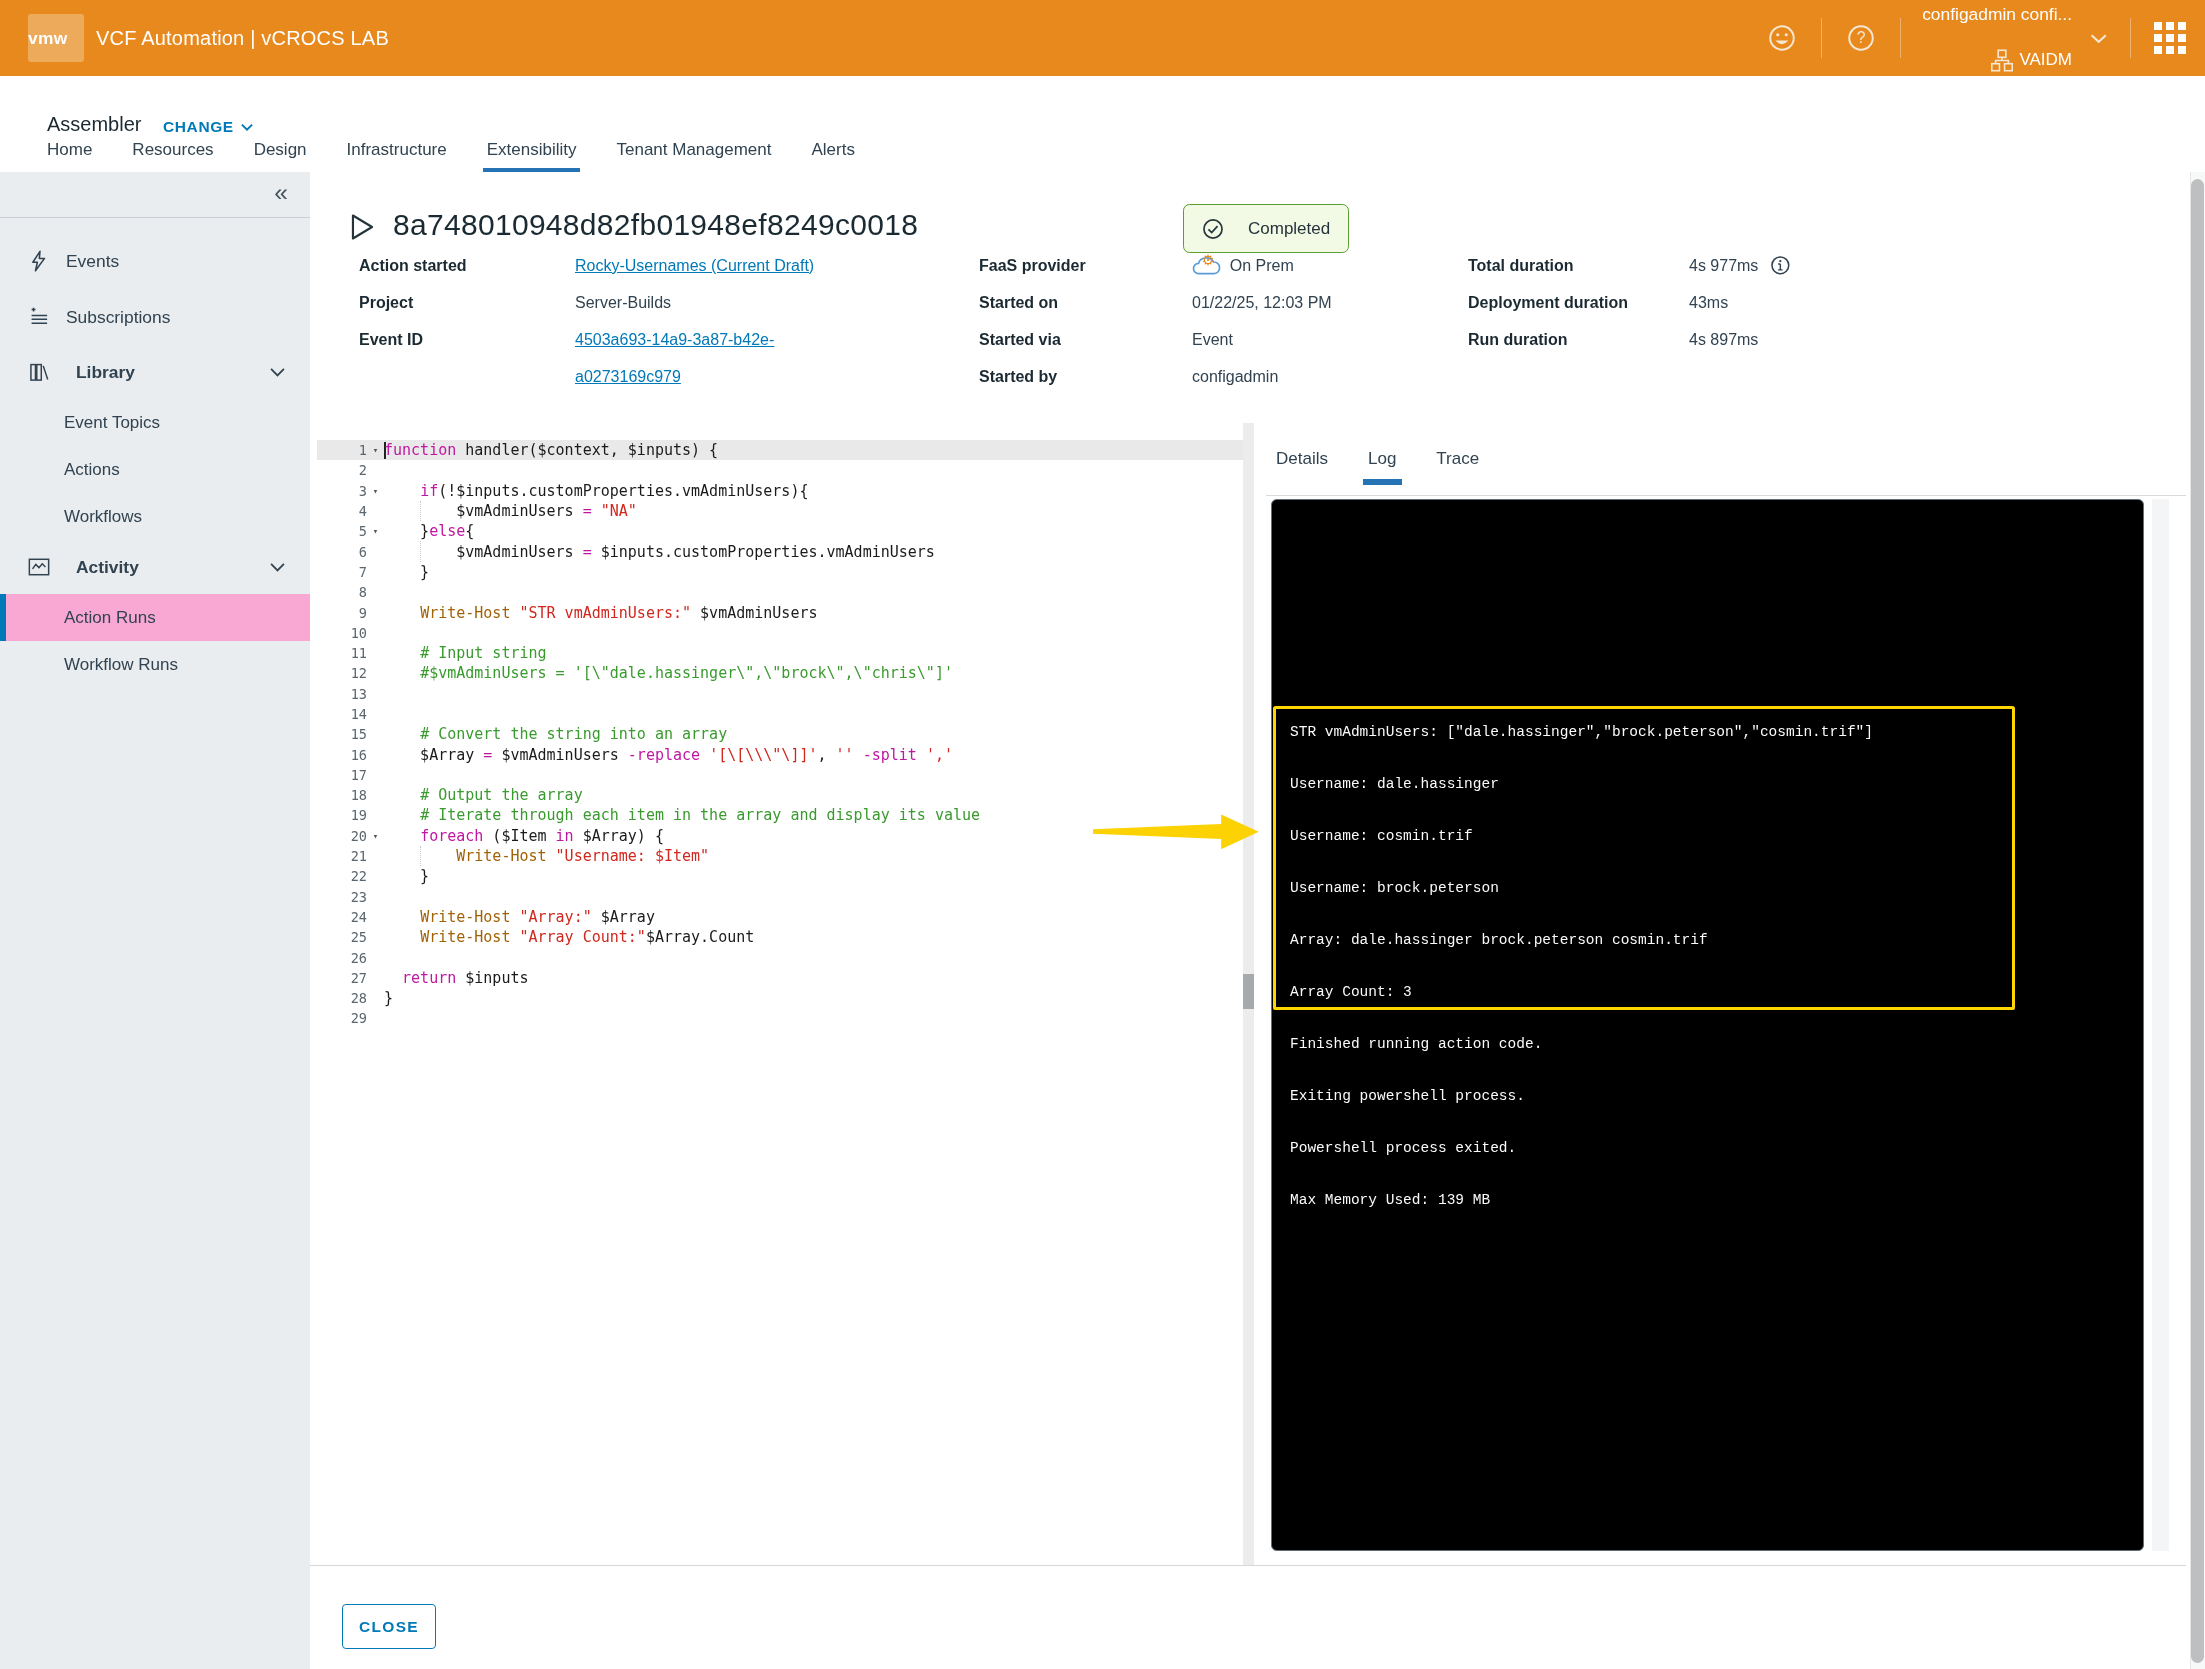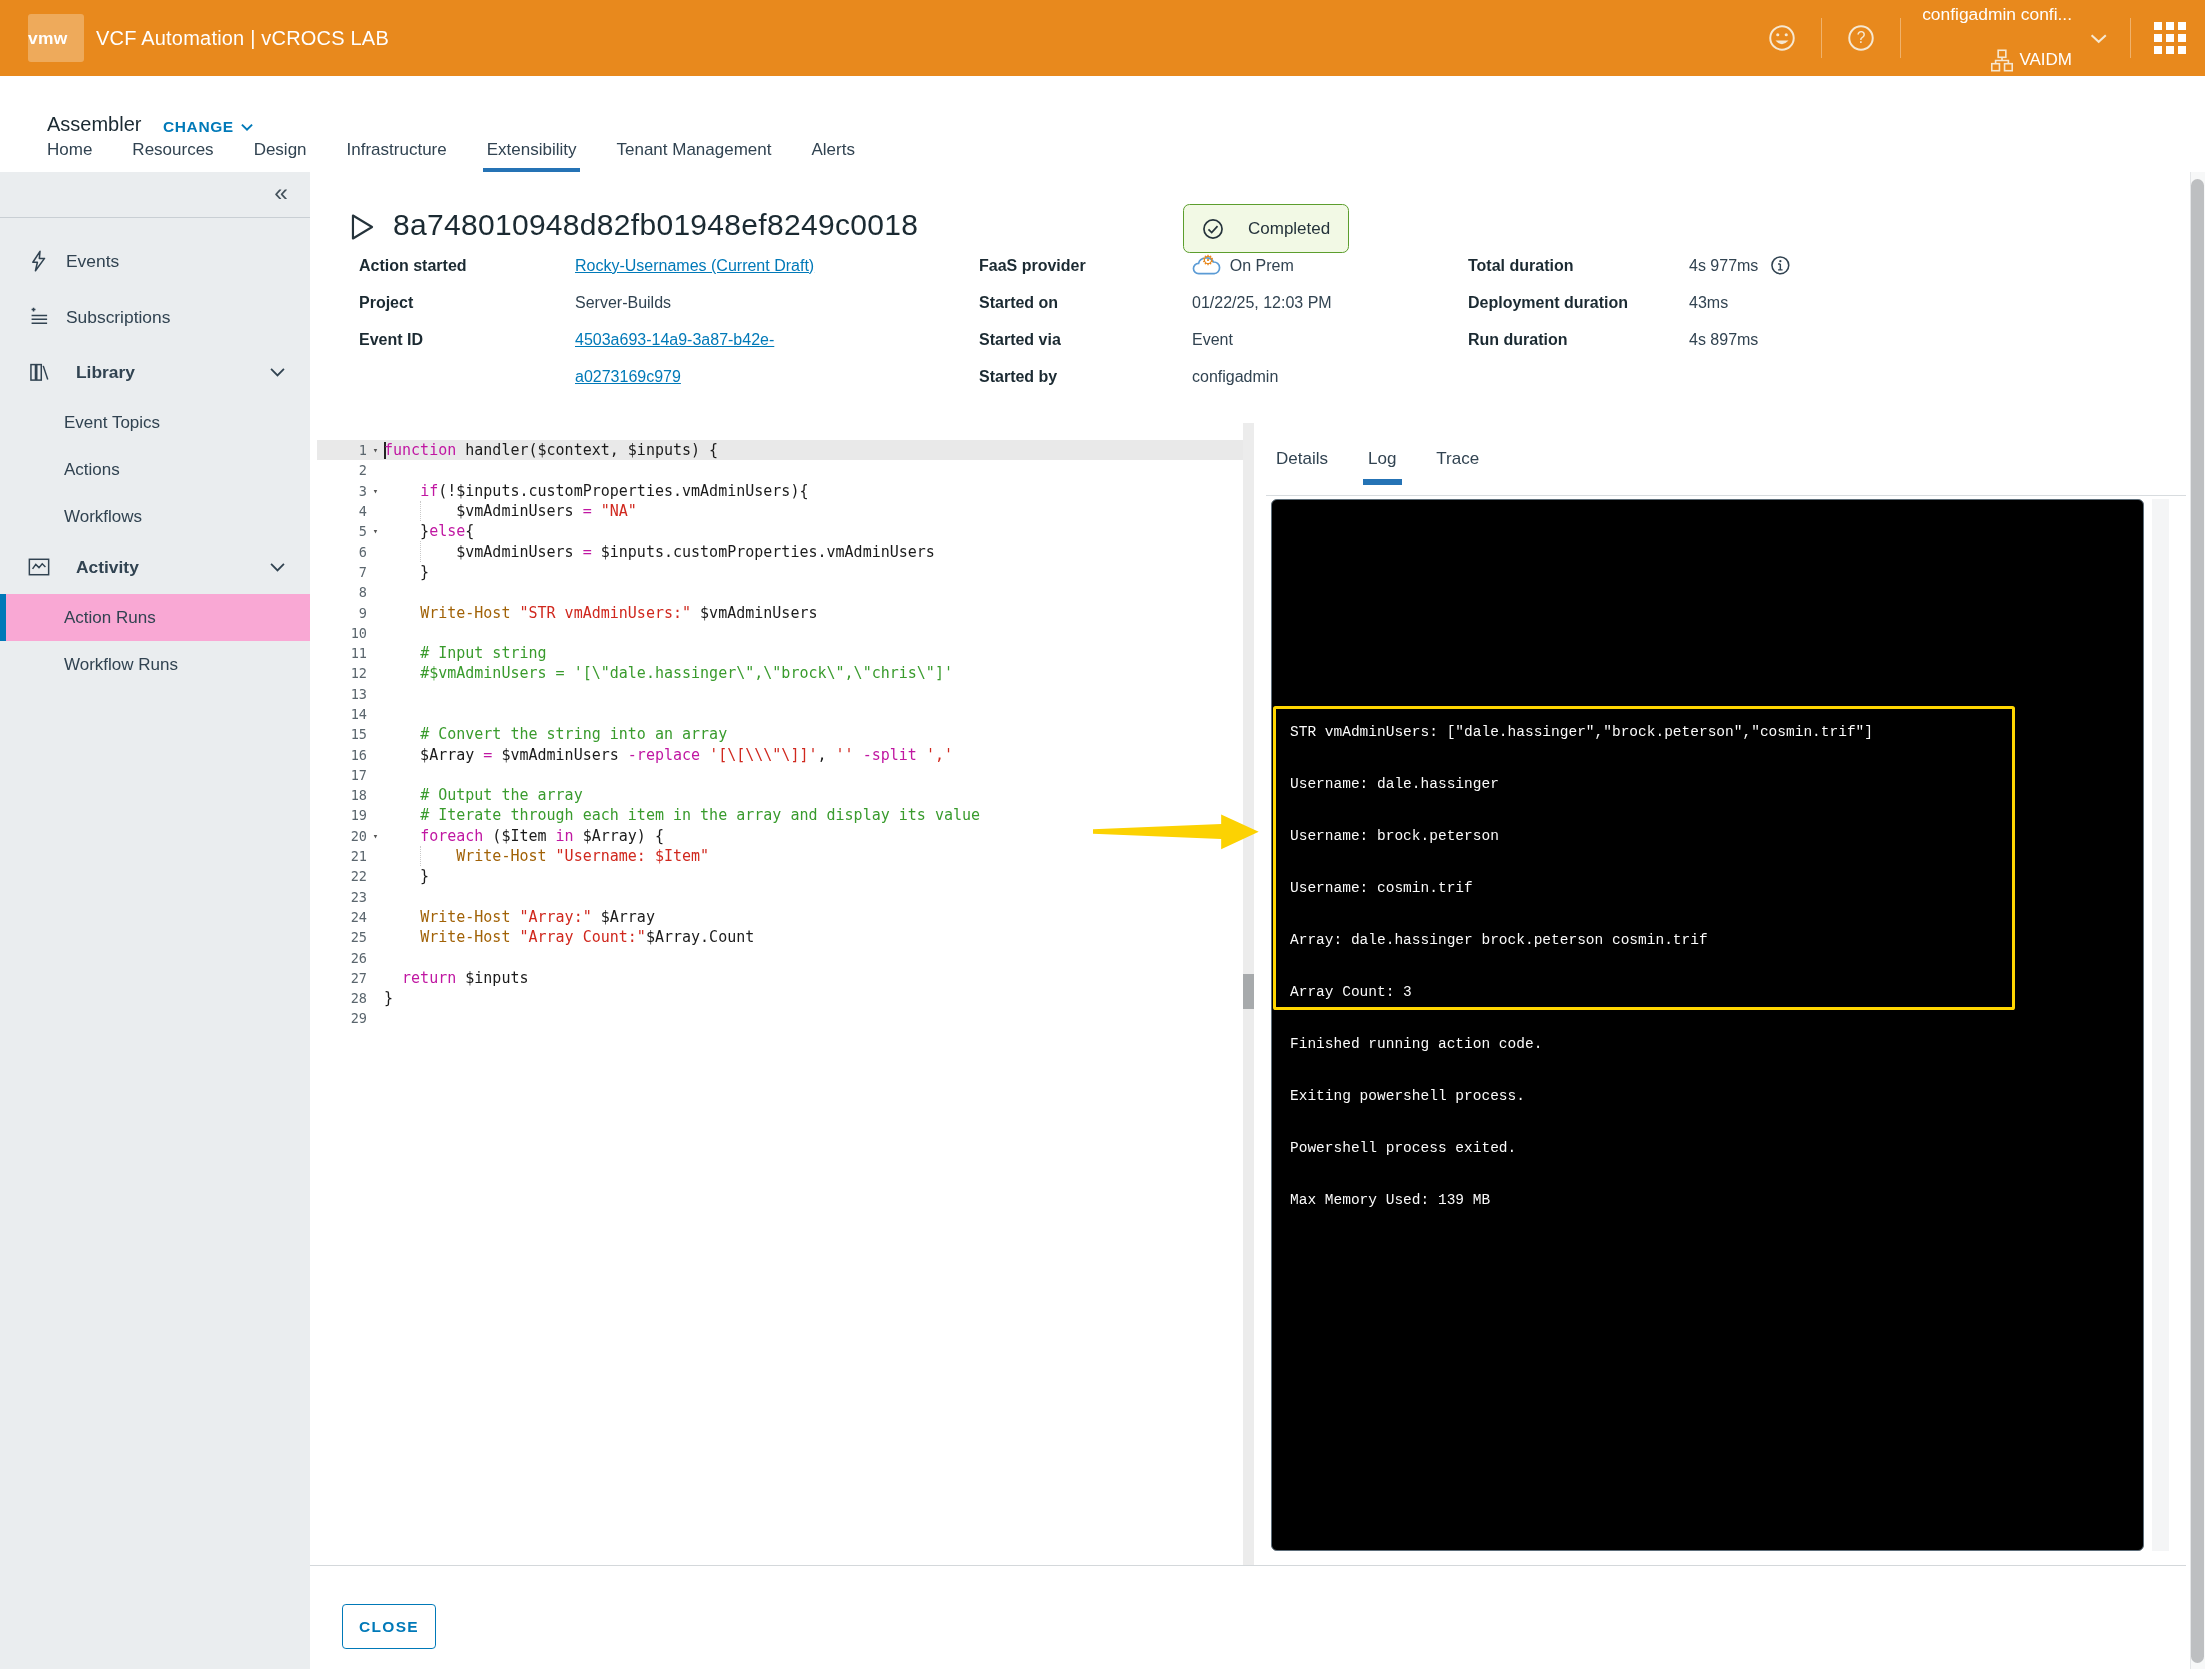--- a/index.html
+++ b/index.html
@@ -525,22 +525,22 @@
     <div class="panel-tab">Details</div>
     <div class="panel-tab active">Log</div>
     <div class="panel-tab">Trace</div>
   </div>
 <div class="panel-divider"></div>
 
 <div class="terminal">
   <div class="term-inner" id="term-lines">
       <div class="log-line">STR vmAdminUsers: ["dale.hassinger","brock.peterson","cosmin.trif"]</div>
       <div class="log-line">Username: dale.hassinger</div>
+      <div class="log-line">Username: cosmin.trif</div>
       <div class="log-line">Username: brock.peterson</div>
-      <div class="log-line">Username: cosmin.trif</div>
       <div class="log-line">Array: dale.hassinger brock.peterson cosmin.trif</div>
       <div class="log-line">Array Count: 3</div>
       <div class="log-line">Finished running action code.</div>
       <div class="log-line">Exiting powershell process.</div>
       <div class="log-line">Powershell process exited.</div>
       <div class="log-line">Max Memory Used: 139 MB</div>
     </div>
   <div class="highlight-box"></div>
 </div>
 <div class="panel-scroll-track"></div>

